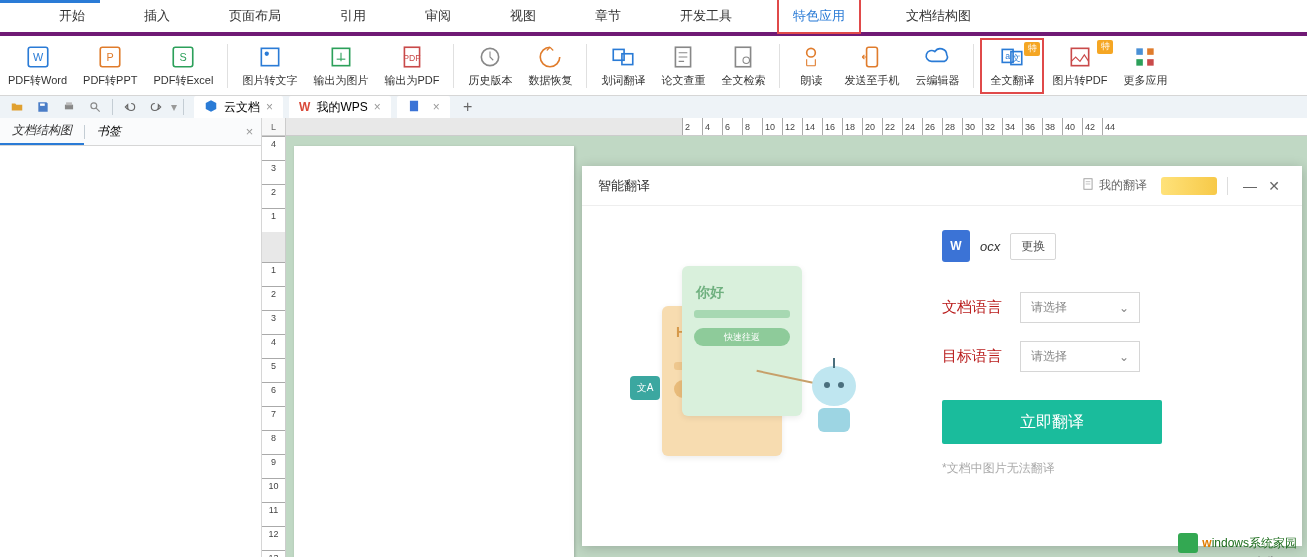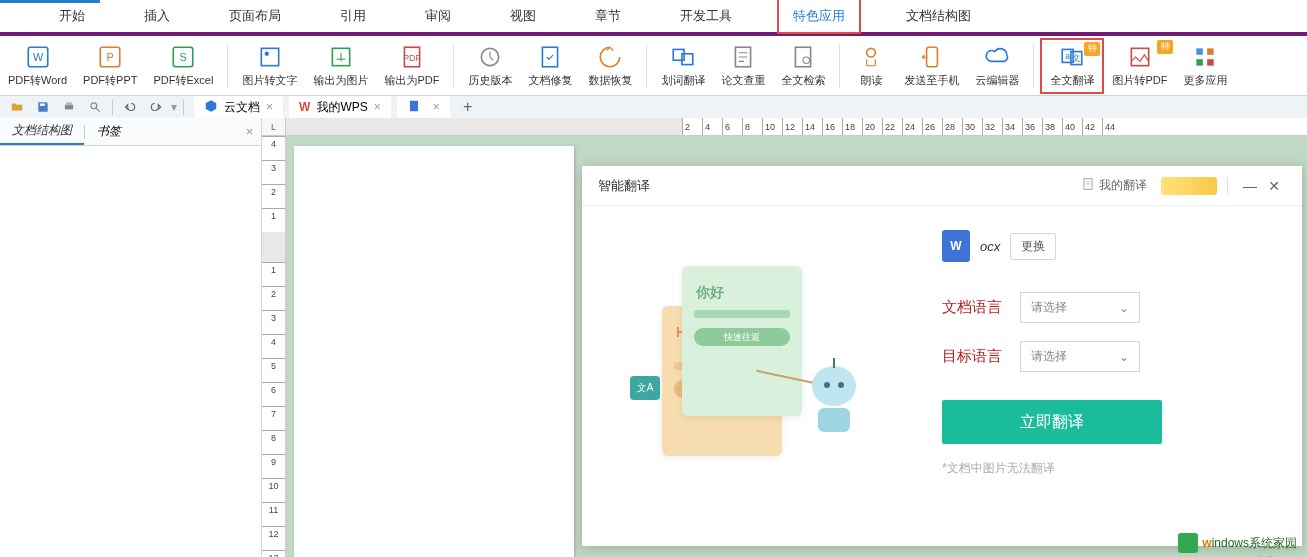--- a/index.html
+++ b/index.html
@@ -168,29 +168,20 @@
     </div>
     <div class="ribbon-sep"></div>
     <div class="ribbon-btn">
       <div class="ico">
         <svg width="26" height="26" viewBox="0 0 24 24">
           <circle cx="12" cy="12" r="8" fill="none" stroke="#888" stroke-width="1.5"></circle>
           <path d="M12 7v5l3 3" stroke="#888" fill="none"></path>
         </svg>
       </div>
       <div class="lbl">历史版本</div>
-    </div>
-    <div class="ribbon-btn">
-      <div class="ico">
-        <svg width="26" height="26" viewBox="0 0 24 24">
-          <rect x="5" y="3" width="14" height="18" fill="none" stroke="#2a7bd6" stroke-width="1.5"></rect>
-          <path d="M9 12l2 2 4-4" stroke="#2a7bd6" fill="none"></path>
-        </svg>
-      </div>
-      <div class="lbl">文档修复</div>
     </div>
     <div class="ribbon-btn">
       <div class="ico">
         <svg width="26" height="26" viewBox="0 0 24 24">
           <path d="M12 3a9 9 0 1 0 9 9" fill="none" stroke="#e07c2c" stroke-width="1.5"></path>
           <path d="M12 3l-3 3M12 3l3 3" stroke="#e07c2c"></path>
         </svg>
       </div>
       <div class="lbl">数据恢复</div>
     </div>

